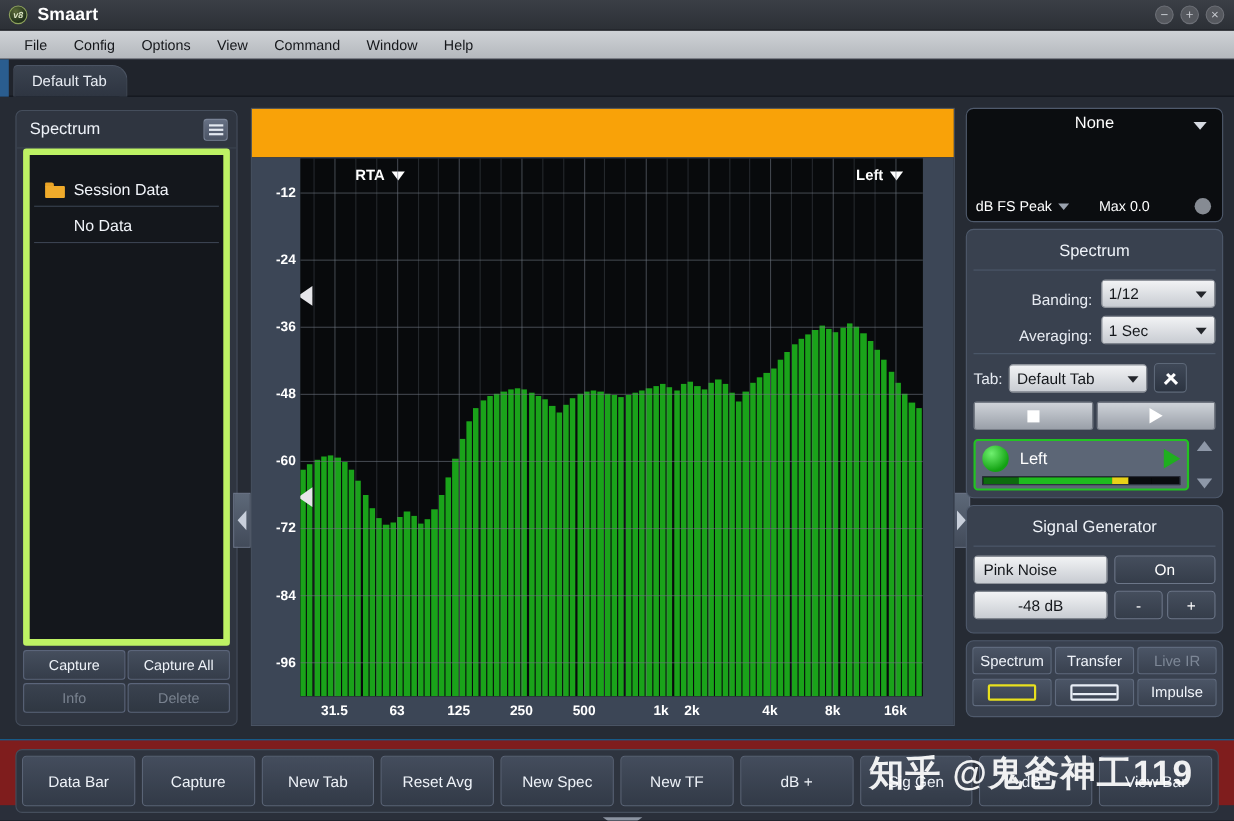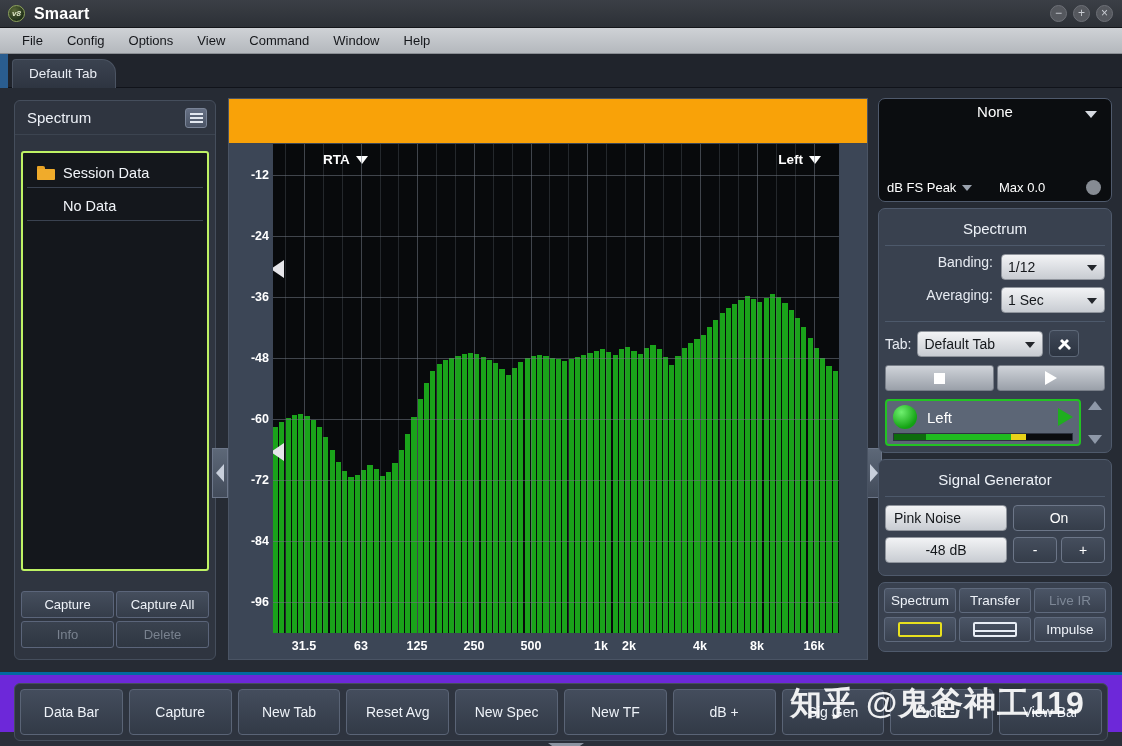--- a/index.html
+++ b/index.html
@@ -91,23 +91,23 @@
   .sidebar-title { color: #eef2f8; font-size: 15px; flex: 1; padding-left: 4px; }
   .hamburger {
     width: 22px; height: 20px; border-radius: 3px;
     background: linear-gradient(#667084, #4b5465);
     border: 1px solid #7a8497;
     display: flex; flex-direction: column; justify-content: center;
     align-items: center; gap: 2px;
   }
   .hamburger i { display: block; width: 13px; height: 2px; background: #e3e8f0; }
   .sidebar-list {
-    margin: 16px 6px; flex: 1;
-    background: #14171c; border: 2px solid #bef264; border-radius: 3px;
-    padding: 8px 0; overflow: hidden;
+    margin: 0 6px; flex: 1;
+    background: #14171c; border: 6px solid #bef264; border-radius: 3px;
+    padding: 20px 0; overflow: hidden;
   }
   .tree-row {
     display: flex; align-items: center; gap: 8px;
     padding: 4px 10px 6px 10px;
     border-bottom: 1px solid #3a4250;
     margin: 0 4px 6px 4px;
   }
   .folder-icon {
     width: 18px; height: 14px; position: relative; flex: none;
   }
@@ -235,21 +235,21 @@
   }
   .meter-led {
     position: absolute; right: 10px; bottom: 6px;
     width: 15px; height: 15px; border-radius: 50%; background: #868b93;
   }
   .card-title {
     text-align: center; color: #eef2f8; font-size: 15px;
     padding: 5px 0 8px; border-bottom: 1px solid #4d596b; margin-bottom: 8px;
   }
   .ctrl-row {
-    display: flex; align-items: flex-start; justify-content: flex-end;
+    display: flex; align-items: flex-end; justify-content: flex-end;
     gap: 8px; margin-bottom: 7px;
   }
   .ctrl-label { color: #e7ebf2; font-size: 14px; }
   .select {
     width: 104px; height: 26px; border-radius: 4px;
     background: linear-gradient(#f2f3f5, #c8ccd2);
     border: 1px solid #8f949c;
     display: flex; align-items: center; padding: 0 6px;
     color: #14171b; font-size: 14px; position: relative;
   }
@@ -363,21 +363,21 @@
     position: relative;
   }
   .view-split::after {
     content: ""; position: absolute; left: 0; top: 5.5px;
     width: 100%; height: 2px; background: #e8edf5;
   }
 
   
   .bottombar {
     position: absolute; left: 0; top: 672px; width: 1122px; height: 60px;
-    background: #6d28d9; border-top: 3px solid #0369a1;
+    background: #7f1d1d; border-top: 1px solid #0369a1;
   }
   .bb-inner {
     position: absolute; left: 14px; top: 8px; width: 1094px; height: 58px;
     background: #2e343f; border: 1px solid #454e5c; border-radius: 6px;
     display: flex; gap: 6px; padding: 5px;
   }
   .bb-btn {
     flex: 1; border-radius: 4px;
     background: linear-gradient(#444d5d, #323a47);
     border: 1px solid #5a6476; color: #eef2f8; font-size: 14px;

